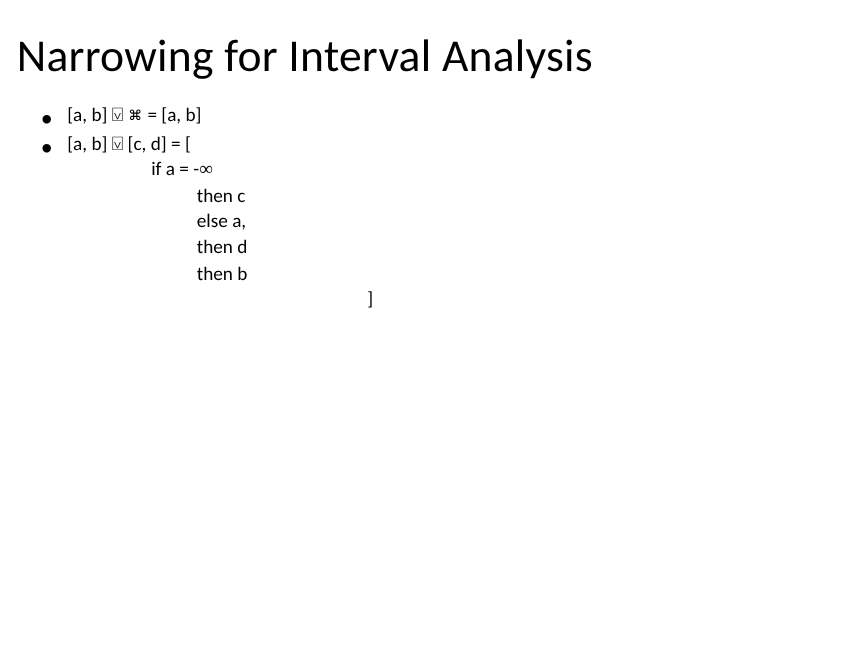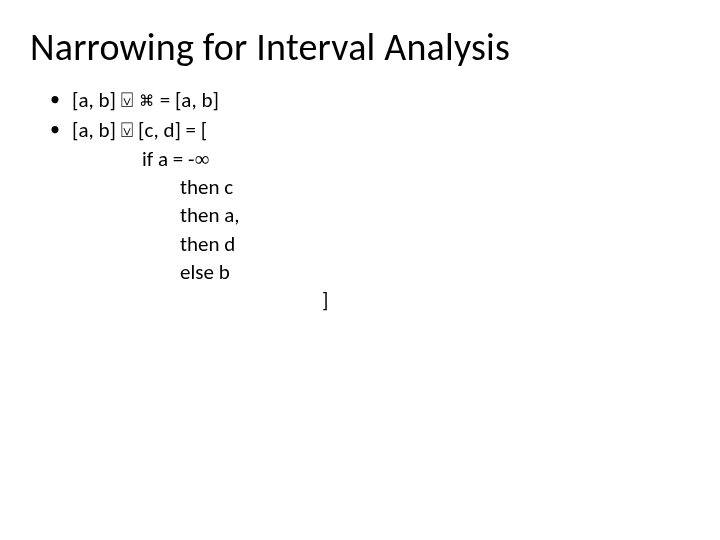--- a/index.html
+++ b/index.html
@@ -8,33 +8,33 @@
     width: 720px;
     height: 540px;
     background: #ffffff;
     font-family: Calibri, "Segoe UI", Arial, sans-serif;
     color: #000000;
   }
   .slide {
     box-sizing: border-box;
     width: 720px;
     height: 380px;
-    padding: 18px 28px 20px 28px;
+    padding: 18px 28px 20px 12px;
   }
   .title {
     font-size: 38px;
     font-weight: 400;
     margin: 6px 0 16px 2px;
     letter-spacing: 0.2px;
   }
   ul.body {
     list-style: none;
     padding: 0;
     margin: 0 0 0 22px;
-    font-size: 21px;
+    font-size: 16px;
     line-height: 1.35;
   }
   ul.body > li {
     position: relative;
     padding-left: 22px;
     margin-bottom: 2px;
   }
   ul.body > li::before {
     content: "•";
     position: absolute;
@@ -62,20 +62,20 @@
   <ul class="body">
     <li>
       <span>[a, b] </span><span class="sym">⍌</span><span class="sym"> ⌘ </span><span>= [a, b]</span>
     </li>
     <li>
       <span>[a, b] </span><span class="sym">⍌</span><span> [c, d] = [</span>
       <div class="indent1">
         <span>if a = -</span><span class="inf">∞</span>
       </div>
       <div class="indent2">then c</div>
-      <div class="indent2">then a,</div>
+      <div class="indent2">else a,</div>
       <div class="indent2">then d</div>
-      <div class="indent2">else b</div>
+      <div class="indent2">then b</div>
       <div class="indent-bracket">]</div>
     </li>
   </ul>
 
 </div>
 
 </body></html>

